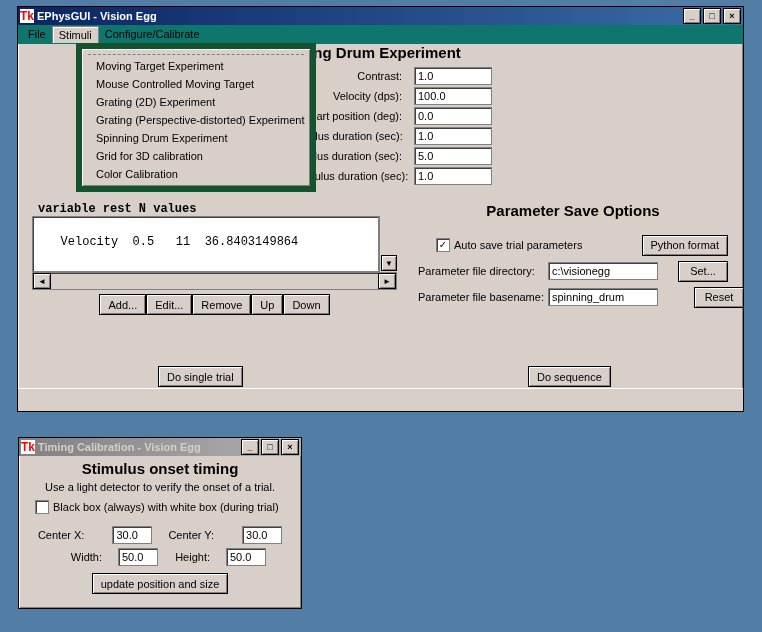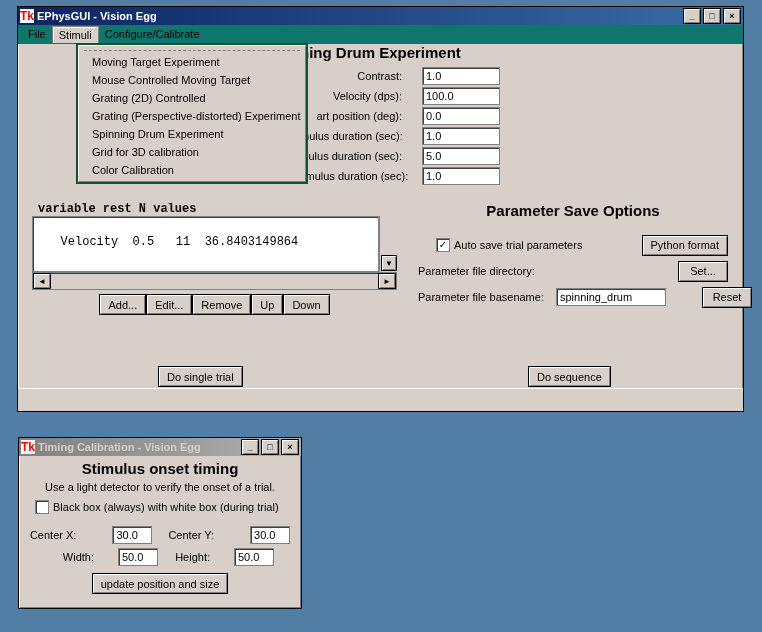--- a/index.html
+++ b/index.html
@@ -39,31 +39,31 @@
   font-family: Arial; font-size:9px; font-weight:bold; color:#000;
 }
 .menubar { background:#0f766e; display:flex; padding:1px 4px; gap:0;}
 .menubar span { padding:2px 6px; }
 .menubar span.open { background:#d8d0c8; border:1px solid #808080; border-bottom:none; box-shadow: inset 1px 1px 0 #fff;}
 .dropdown {
   position:absolute;
   left:58px; top:36px;
   width:228px;
   background:#d8d0c8;
-  border:2px solid #14532d;
+  border:6px solid #14532d;
   box-shadow: inset 1px 1px 0 #fff, inset -1px -1px 0 #808080;
   padding:3px 0;
   z-index:10;
 }
 .dropdown .sep { border-top:1px dashed #808080; margin:2px 6px;}
 .dropdown .mi { padding:3px 14px; white-space:nowrap; }
 .content { padding:4px 10px 8px 10px; }
 .heading { font-size:15px; font-weight:bold; text-align:center; }
 .row { display:flex; align-items:center; height:20px; }
-.lbl { text-align:right; padding-right:20px; white-space:nowrap; }
+.lbl { text-align:right; padding-right:12px; white-space:nowrap; }
 input.txt {
   height:16px; background:#fff; border:1px solid #808080;
   box-shadow: inset 1px 1px 0 #404040, inset -1px -1px 0 #fff;
   padding:0 3px; font:inherit;
 }
 button.btn95 {
   background:#d8d0c8; border:1px solid #000;
   box-shadow: inset 1px 1px 0 #fff, inset -1px -1px 0 #808080;
   padding:2px 8px; font:inherit; min-height:21px;
 }
@@ -103,21 +103,21 @@
   <div class="menubar">
     <span>File</span>
     <span class="open">Stimuli</span>
     <span>Configure/Calibrate</span>
   </div>
 
   <div class="dropdown">
     <div class="sep"></div>
     <div class="mi">Moving Target Experiment</div>
     <div class="mi">Mouse Controlled Moving Target</div>
-    <div class="mi">Grating (2D) Controlled</div>
+    <div class="mi">Grating (2D) Experiment</div>
     <div class="mi">Grating (Perspective-distorted) Experiment</div>
     <div class="mi">Spinning Drum Experiment</div>
     <div class="mi">Grid for 3D calibration</div>
     <div class="mi">Color Calibration</div>
   </div>
 
   <div class="content" style="position:relative;">
 
     <div class="heading" style="position:absolute; left:282px; top:0; width:220px; text-align:left;">ning Drum Experiment</div>
 
@@ -176,20 +176,21 @@
       <div class="heading">Parameter Save Options</div>
       <div class="row" style="margin-top:16px;">
         <span style="width:18px;"></span>
         <span class="chk checked"></span>
         <span>Auto save trial parameters</span>
         <span style="flex:1"></span>
         <button class="btn95" style="min-width:80px;">Python format</button>
       </div>
       <div class="row" style="margin-top:6px;">
         <span class="lbl" style="width:118px; text-align:left;">Parameter file directory:</span>
+        <input class="txt" style="width: 102px;" value="c:\visionegg">
         <span style="flex:1"></span>
         <button class="btn95" style="min-width:50px;">Set...</button>
       </div>
       <div class="row" style="margin-top:6px;">
         <span class="lbl" style="width:118px; text-align:left;">Parameter file basename:</span>
         <input class="txt" style="width: 102px;" value="spinning_drum">
         <span style="flex:1"></span>
         <button class="btn95" style="min-width:50px;margin-left:36px;">Reset</button>
       </div>
     </div>

